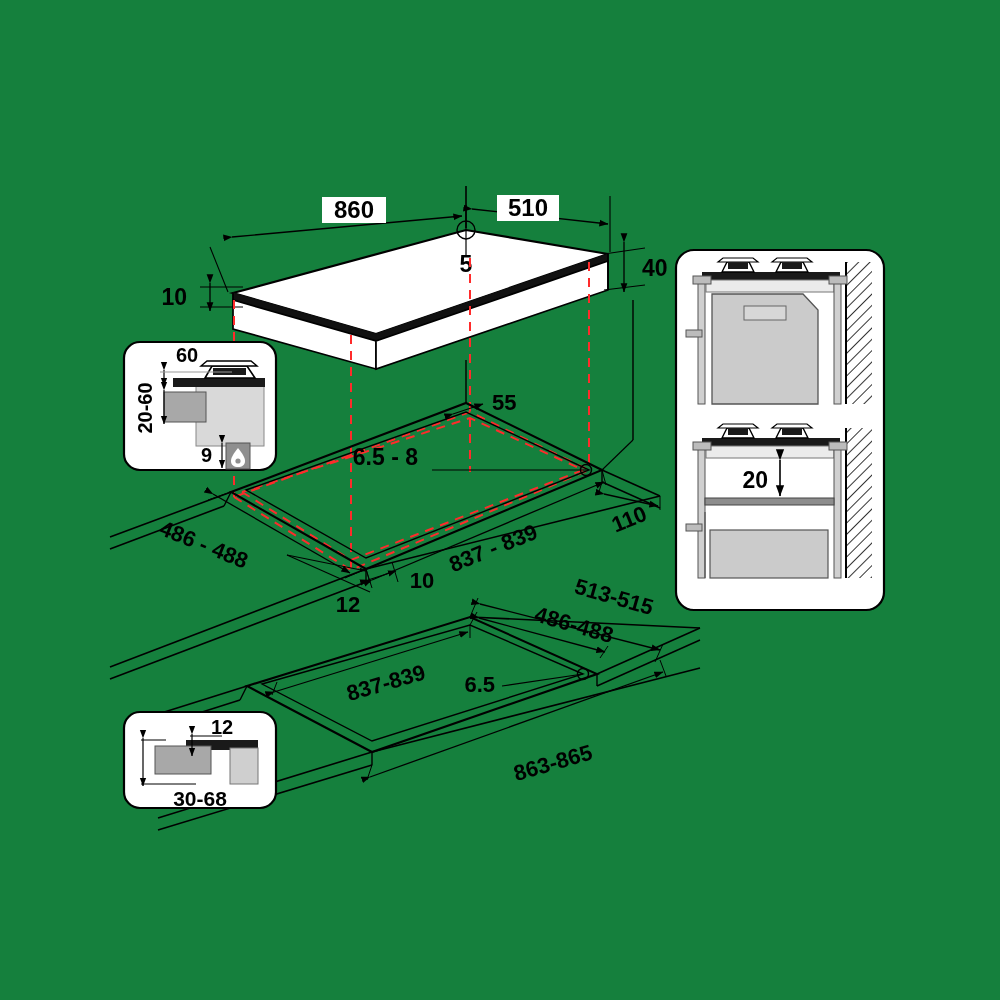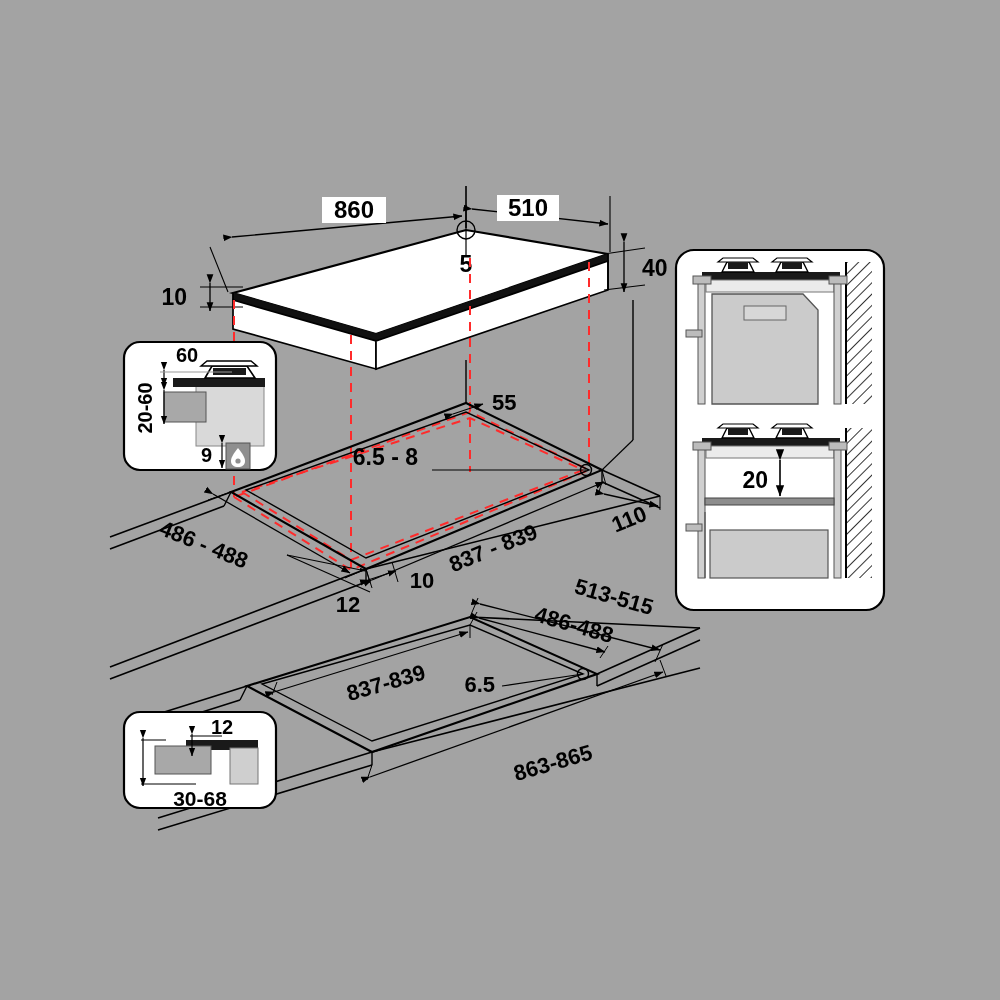--- a/index.html
+++ b/index.html
@@ -1,18 +1,18 @@
 <!DOCTYPE html>
 <html><head>
 <meta charset="utf-8">
 <style>
   html,body{margin:0;padding:0;background:#ffffff;}
   body{width:1000px;height:1000px;overflow:hidden;
        font-family:"Liberation Sans", sans-serif;}
-  #stage{position:relative;width:1000px;height:1000px;background:#a3a3a3;}
+  #stage{position:relative;width:1000px;height:1000px;background:#15803d;}
   svg#drawing{position:absolute;top:0;left:0;width:1000px;height:1000px;}
   .dimtext{font-family:"Liberation Sans", sans-serif;font-weight:bold;fill:#000;}
 </style>
 </head>
 <body>
 
 <div id="stage">
 
   <svg id="drawing" viewBox="0 0 1000 1000" xmlns="http://www.w3.org/2000/svg">
 

